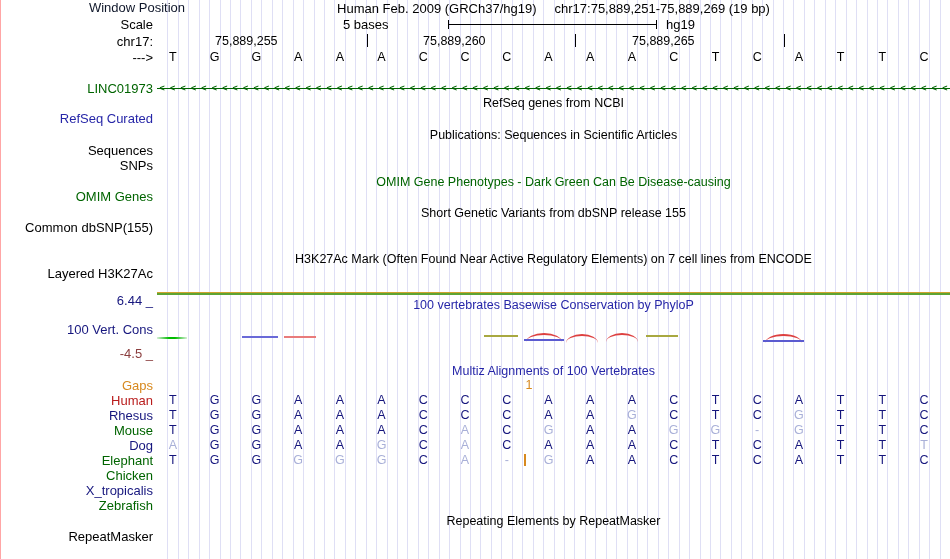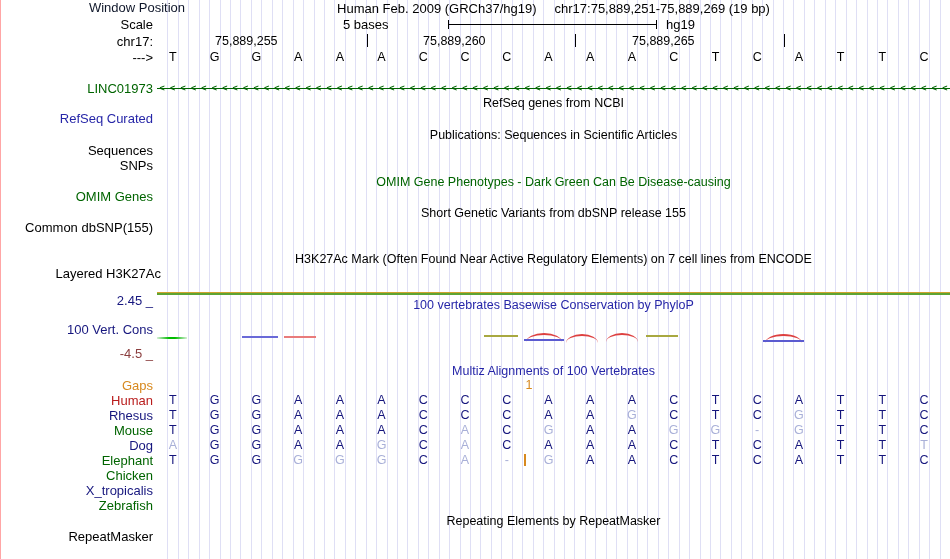--- a/index.html
+++ b/index.html
@@ -117,22 +117,22 @@
     <div class="llabel" style="top: 0; color: #0f172a; margin-left: 32px;">Window Position</div>
     <div class="llabel" style="top: 17px; color: rgb(0, 0, 0);">Scale</div>
     <div class="llabel" style="top: 34px; color: rgb(0, 0, 0);">chr17:</div>
     <div class="llabel" style="top: 50px; color: rgb(0, 0, 0);">---&gt;</div>
     <div class="llabel" style="top: 81px; color: rgb(0, 100, 0);">LINC01973</div>
     <div class="llabel" style="top: 111px; color: rgb(38, 38, 168);">RefSeq Curated</div>
     <div class="llabel" style="top: 143px; color: rgb(0, 0, 0);">Sequences</div>
     <div class="llabel" style="top: 158px; color: rgb(0, 0, 0);">SNPs</div>
     <div class="llabel" style="top: 189px; color: rgb(0, 100, 0);">OMIM Genes</div>
     <div class="llabel" style="top: 220px; color: rgb(0, 0, 0);">Common dbSNP(155)</div>
-    <div class="llabel" style="top: 266px; color: rgb(0, 0, 0); padding-left: 8px;">Layered H3K27Ac</div>
-    <div class="llabel" style="top: 293px; color: rgb(22, 22, 126);">2.45 _</div>
+    <div class="llabel" style="top: 266px; color: rgb(0, 0, 0);">Layered H3K27Ac</div>
+    <div class="llabel" style="top: 293px; color: rgb(22, 22, 126);">6.44 _</div>
     <div class="llabel" style="top: 322px; color: rgb(22, 22, 126);">100 Vert. Cons</div>
     <div class="llabel" style="top: 346px; color: rgb(139, 62, 62);">-4.5 _</div>
     <div class="llabel" style="top: 378px; color: rgb(215, 137, 31);">Gaps</div>
     <div class="llabel" style="top: 393px; color: #b91c1c;">Human</div>
     <div class="llabel" style="top: 408px; color: rgb(22, 22, 126);">Rhesus</div>
     <div class="llabel" style="top: 423px; color: rgb(0, 100, 0);">Mouse</div>
     <div class="llabel" style="top: 438px; color: rgb(22, 22, 126);">Dog</div>
     <div class="llabel" style="top: 453px; color: rgb(0, 100, 0);">Elephant</div>
     <div class="llabel" style="top: 468px; color: rgb(0, 100, 0);">Chicken</div>
     <div class="llabel" style="top: 483px; color: rgb(22, 22, 126);">X_tropicalis</div>

